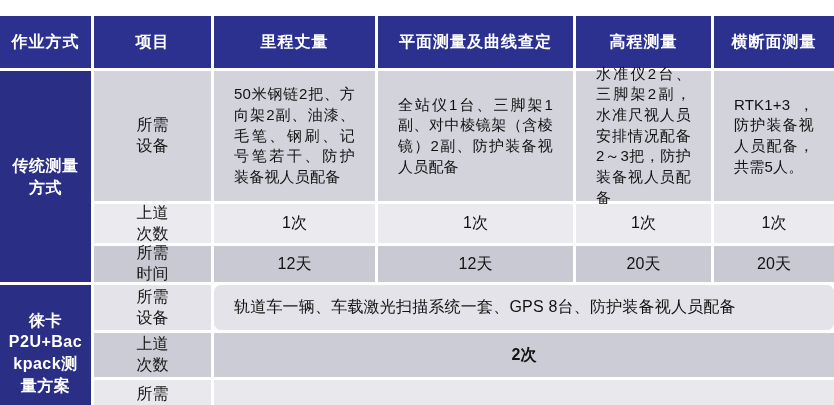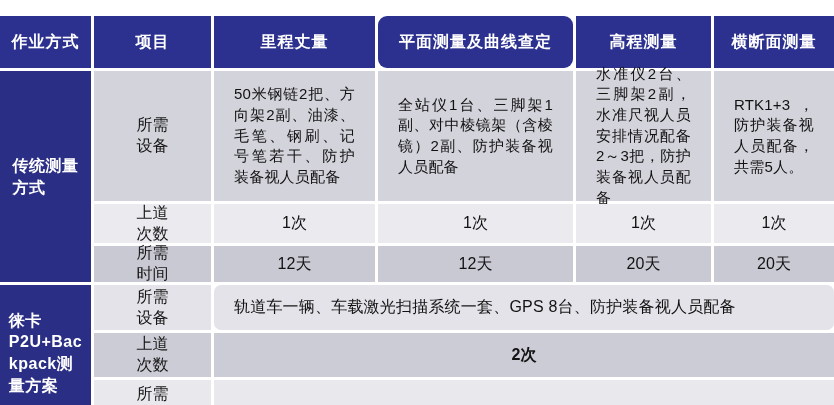--- a/index.html
+++ b/index.html
@@ -38,20 +38,21 @@
     font-size: 16px;
     text-align: center;
     letter-spacing: 1px;
   }
   .side {
     background: #2B2E85;
     color: #ffffff;
     font-weight: bold;
     font-size: 16px;
     line-height: 1.35;
+    text-align: center;
     white-space: pre-line;
     letter-spacing: 0.5px;
   }
   .rowlabel {
     color: #161616;
     font-size: 16px;
     line-height: 1.3;
     text-align: center;
     white-space: pre-line;
     font-weight: 500;
@@ -81,21 +82,21 @@
 </style>
 </head>
 <body>
 
 <div class="stage">
   <div class="tbl">
 
     <div class="cell th" style="grid-row:1; grid-column:1;">作业方式</div>
     <div class="cell th" style="grid-row:1; grid-column:2;">项目</div>
     <div class="cell th" style="grid-row:1; grid-column:3;">里程丈量</div>
-    <div class="cell th" style="grid-row:1; grid-column:4;border-radius:9px;">平面测量及曲线查定</div>
+    <div class="cell th" style="grid-row:1; grid-column:4;">平面测量及曲线查定</div>
     <div class="cell th" style="grid-row:1; grid-column:5;">高程测量</div>
     <div class="cell th" style="grid-row:1; grid-column:6;">横断面测量</div>
 
     <div class="cell side" style="grid-row:2/5; grid-column:1;">传统测量
 方式</div>
 
     <div class="cell rowlabel bg-r2" style="grid-row:2; grid-column:2;">所需
 设备</div>
     <div class="cell equip bg-r2" style="grid-row:2; grid-column:3;">50米钢链2把、方向架2副、油漆、毛笔、钢刷、记号笔若干、防护装备视人员配备</div>
     <div class="cell equip bg-r2" style="grid-row:2; grid-column:4;">全站仪1台、三脚架1副、对中棱镜架（含棱镜）2副、防护装备视人员配备</div>

